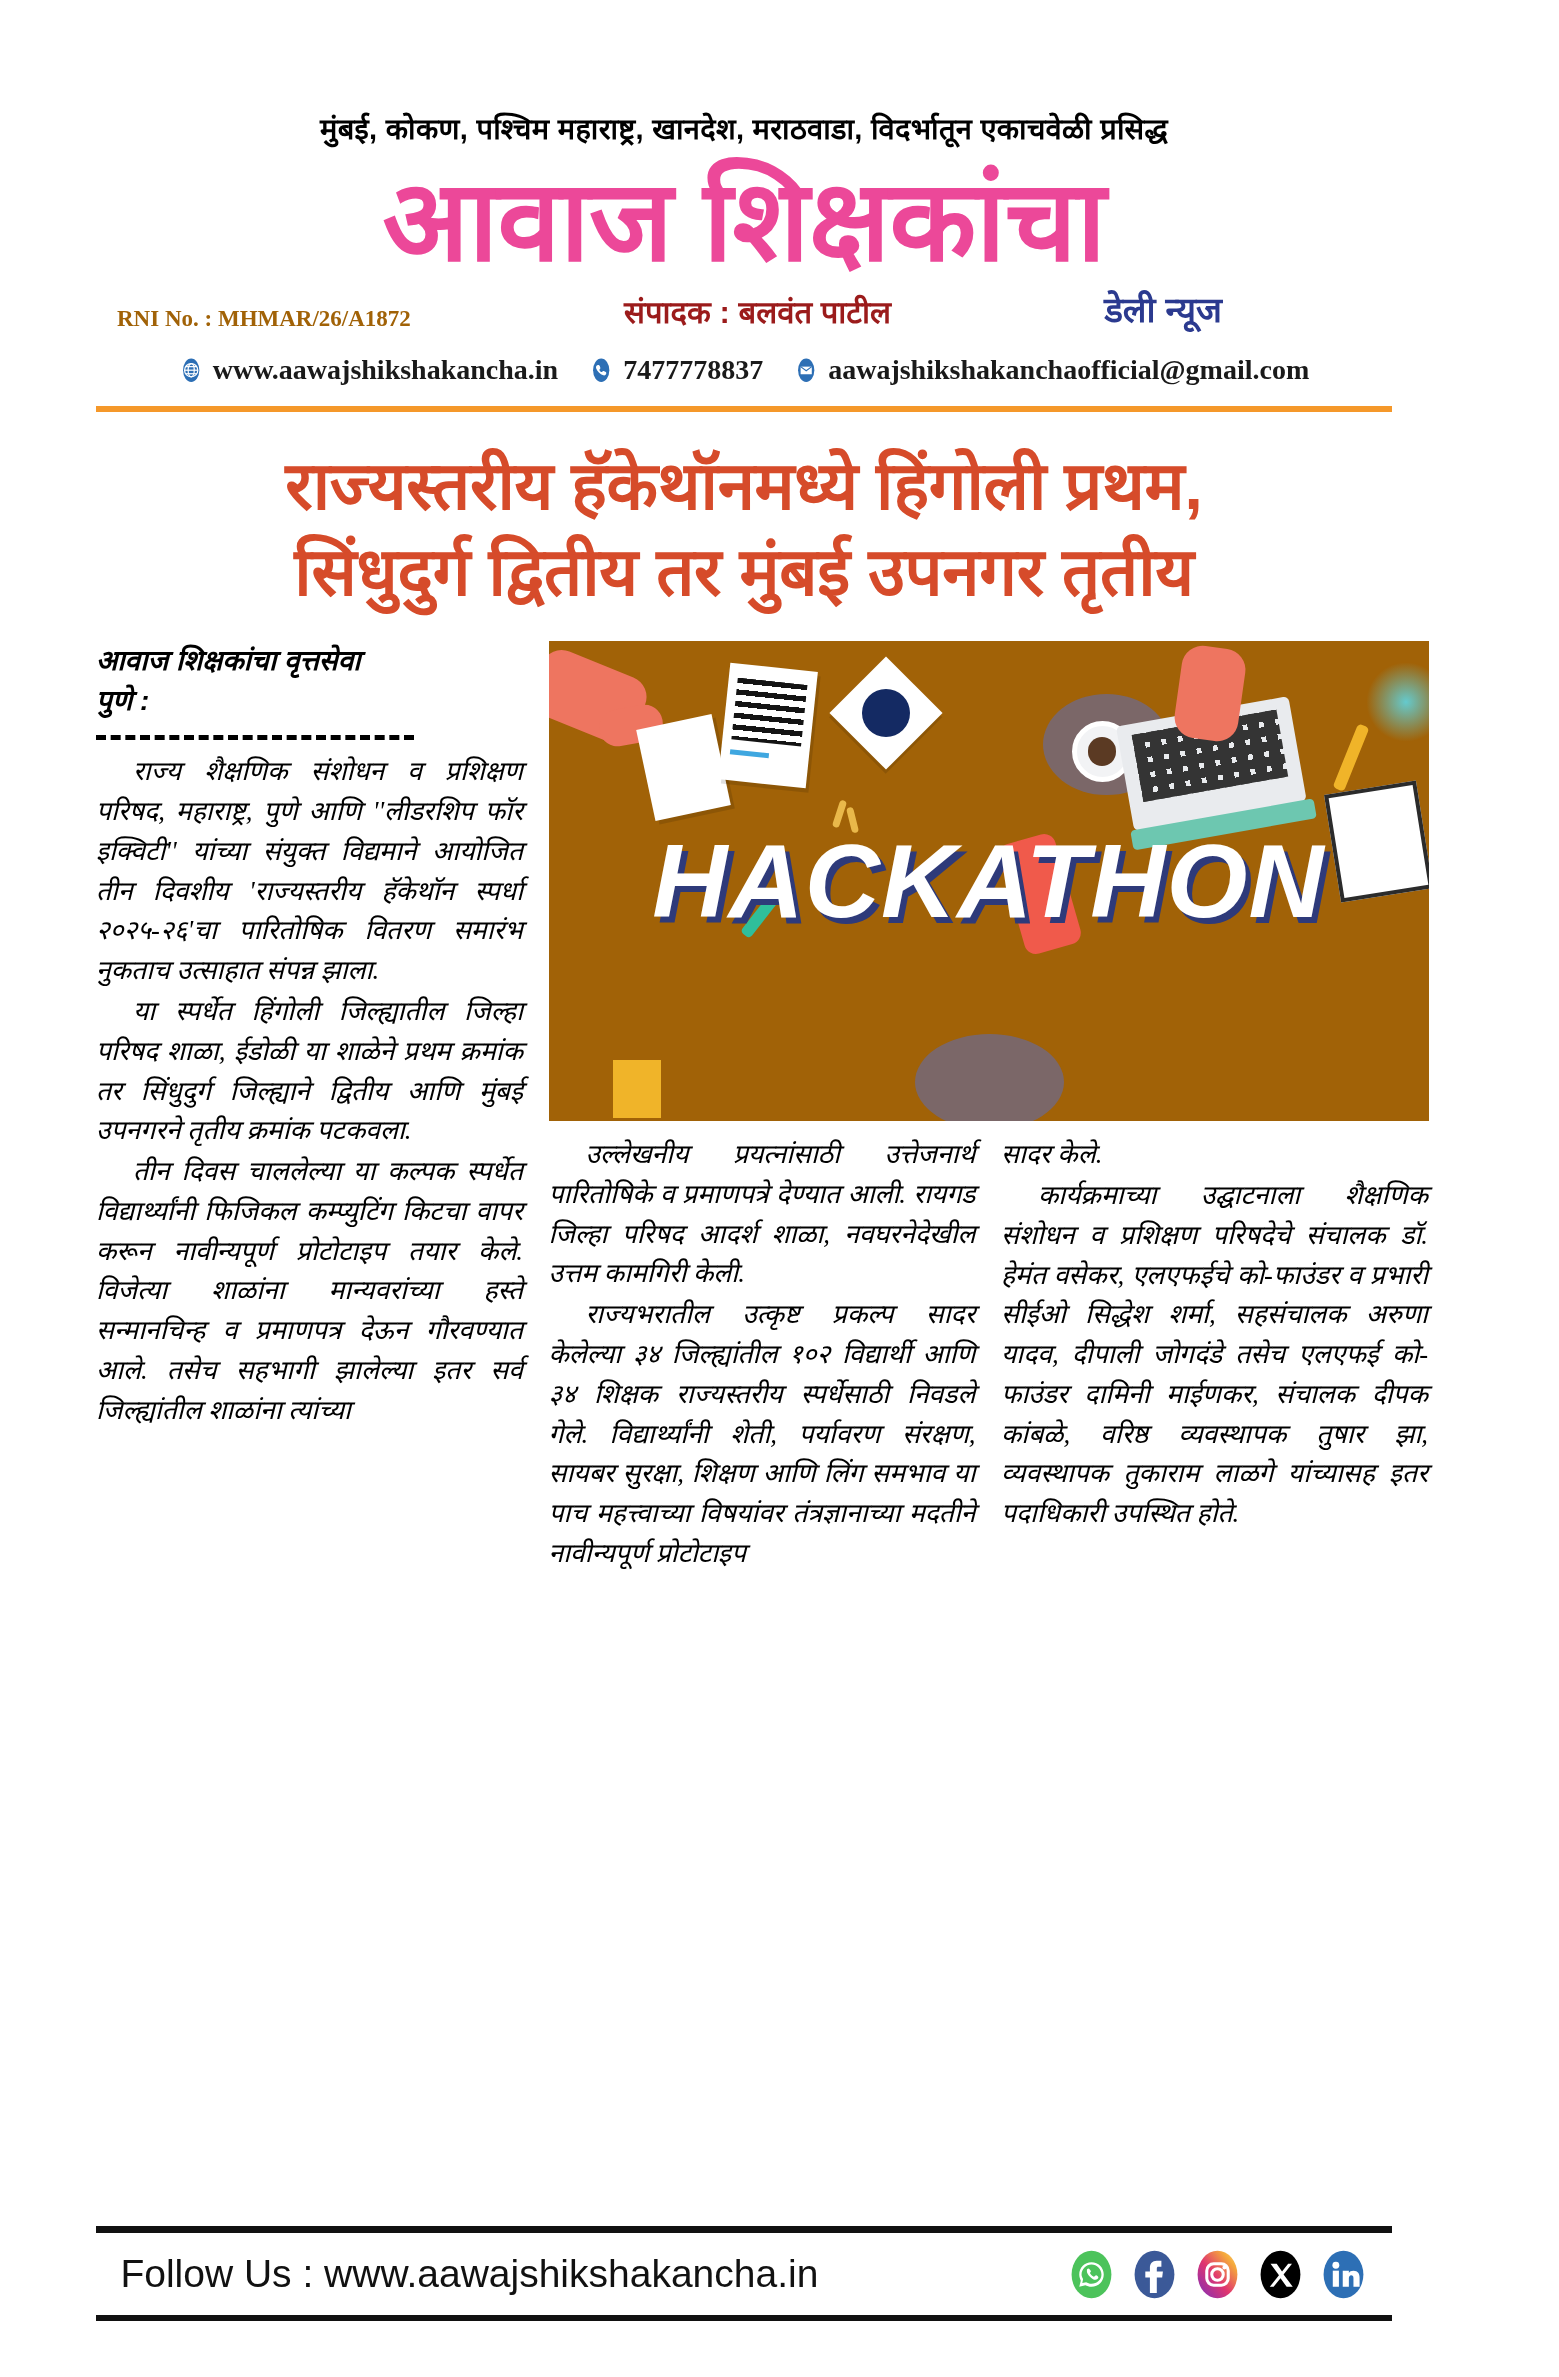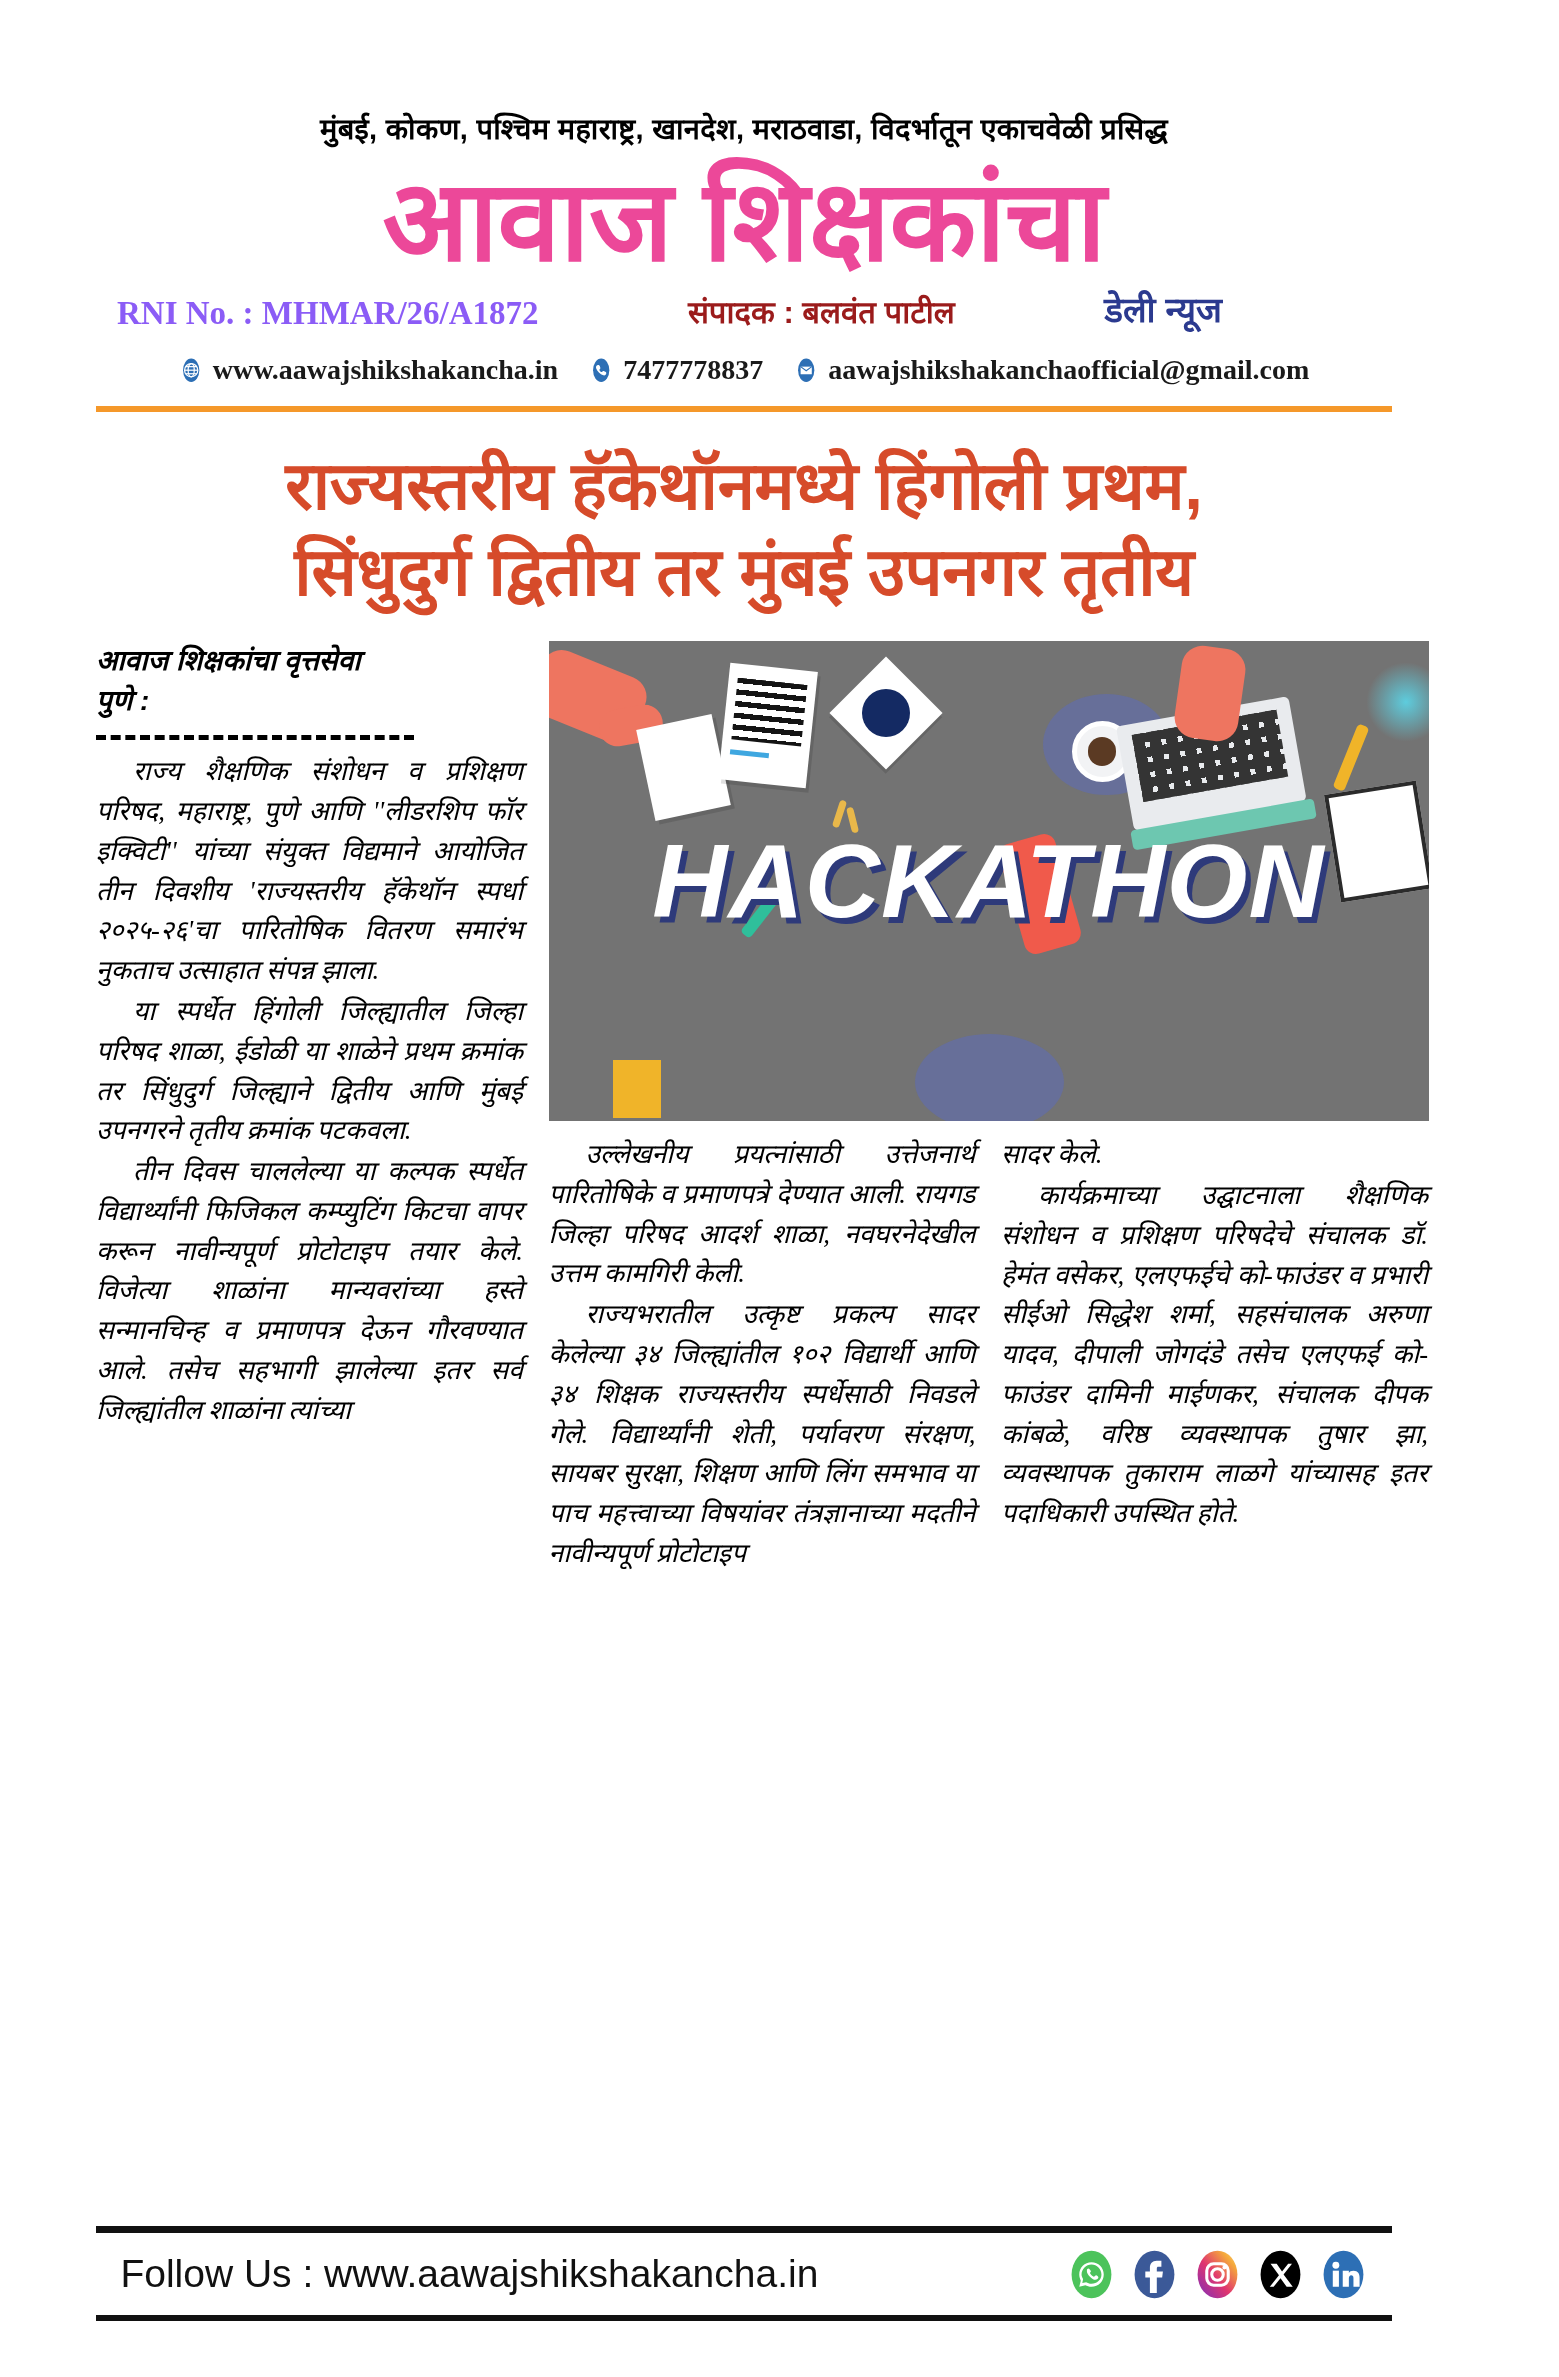--- a/index.html
+++ b/index.html
@@ -35,22 +35,22 @@
   .meta-row {
     display:flex;
     align-items:flex-end;
     justify-content:space-between;
     margin-top:3.2px;
     padding:0 32px 0 21px;
   }
   .rni {
     font-family:"Liberation Serif", serif;
     font-weight:700;
-    font-size:33px;
-    color:#8b5cf6;
+    font-size:23px;
+    color:#a16207;
     white-space:nowrap;
   }
   .editor {
     font-family:"Liberation Sans", sans-serif;
     font-weight:700;
     font-size:31px;
     color:#9B1B1B;
     white-space:nowrap;
   }
   .daily {
@@ -125,21 +125,21 @@
     hyphens:none;
   }
   p.body.first { text-indent:37px; }
 
   
   .hero {
     width:880px;
     height:480px;
     position:relative;
     overflow:hidden;
-    background:#737373;
+    background:#a16207;
     margin-bottom:14px;
   }
 
   .hero-title {
     position:absolute;
     left:50%;
     top:50%;
     transform:translate(-50%,-50%);
     font-family:"Liberation Sans", sans-serif;
     font-weight:700;

